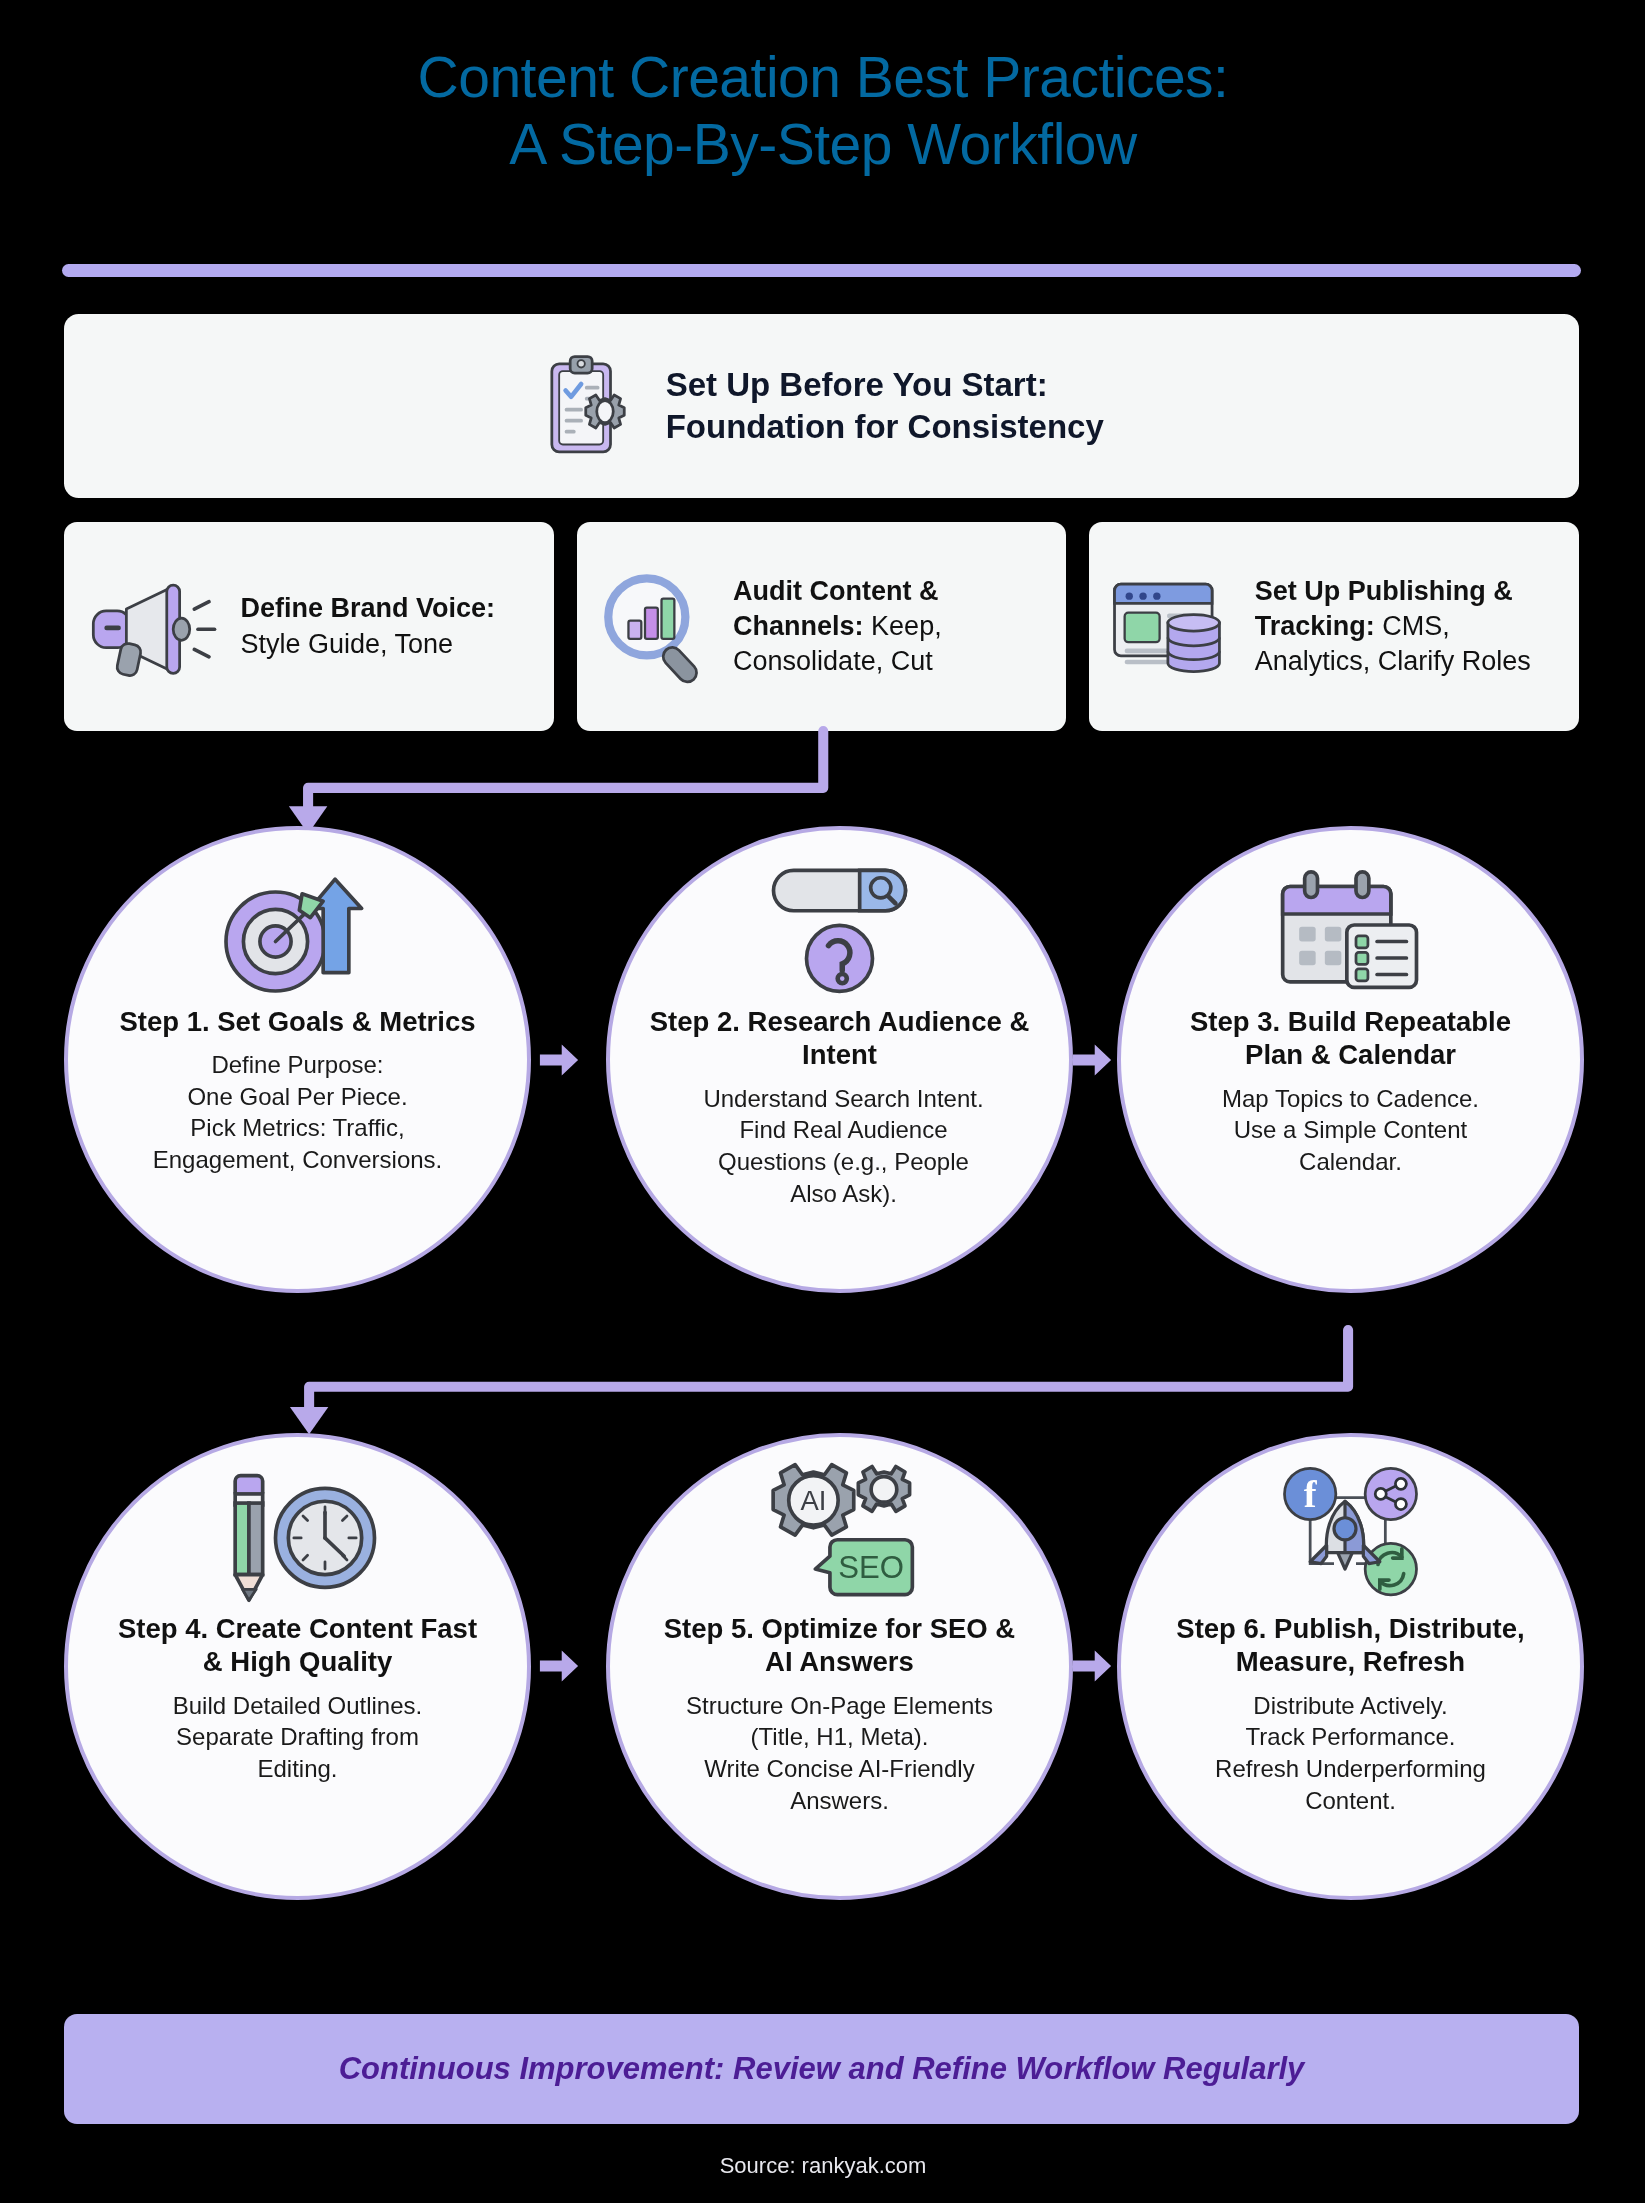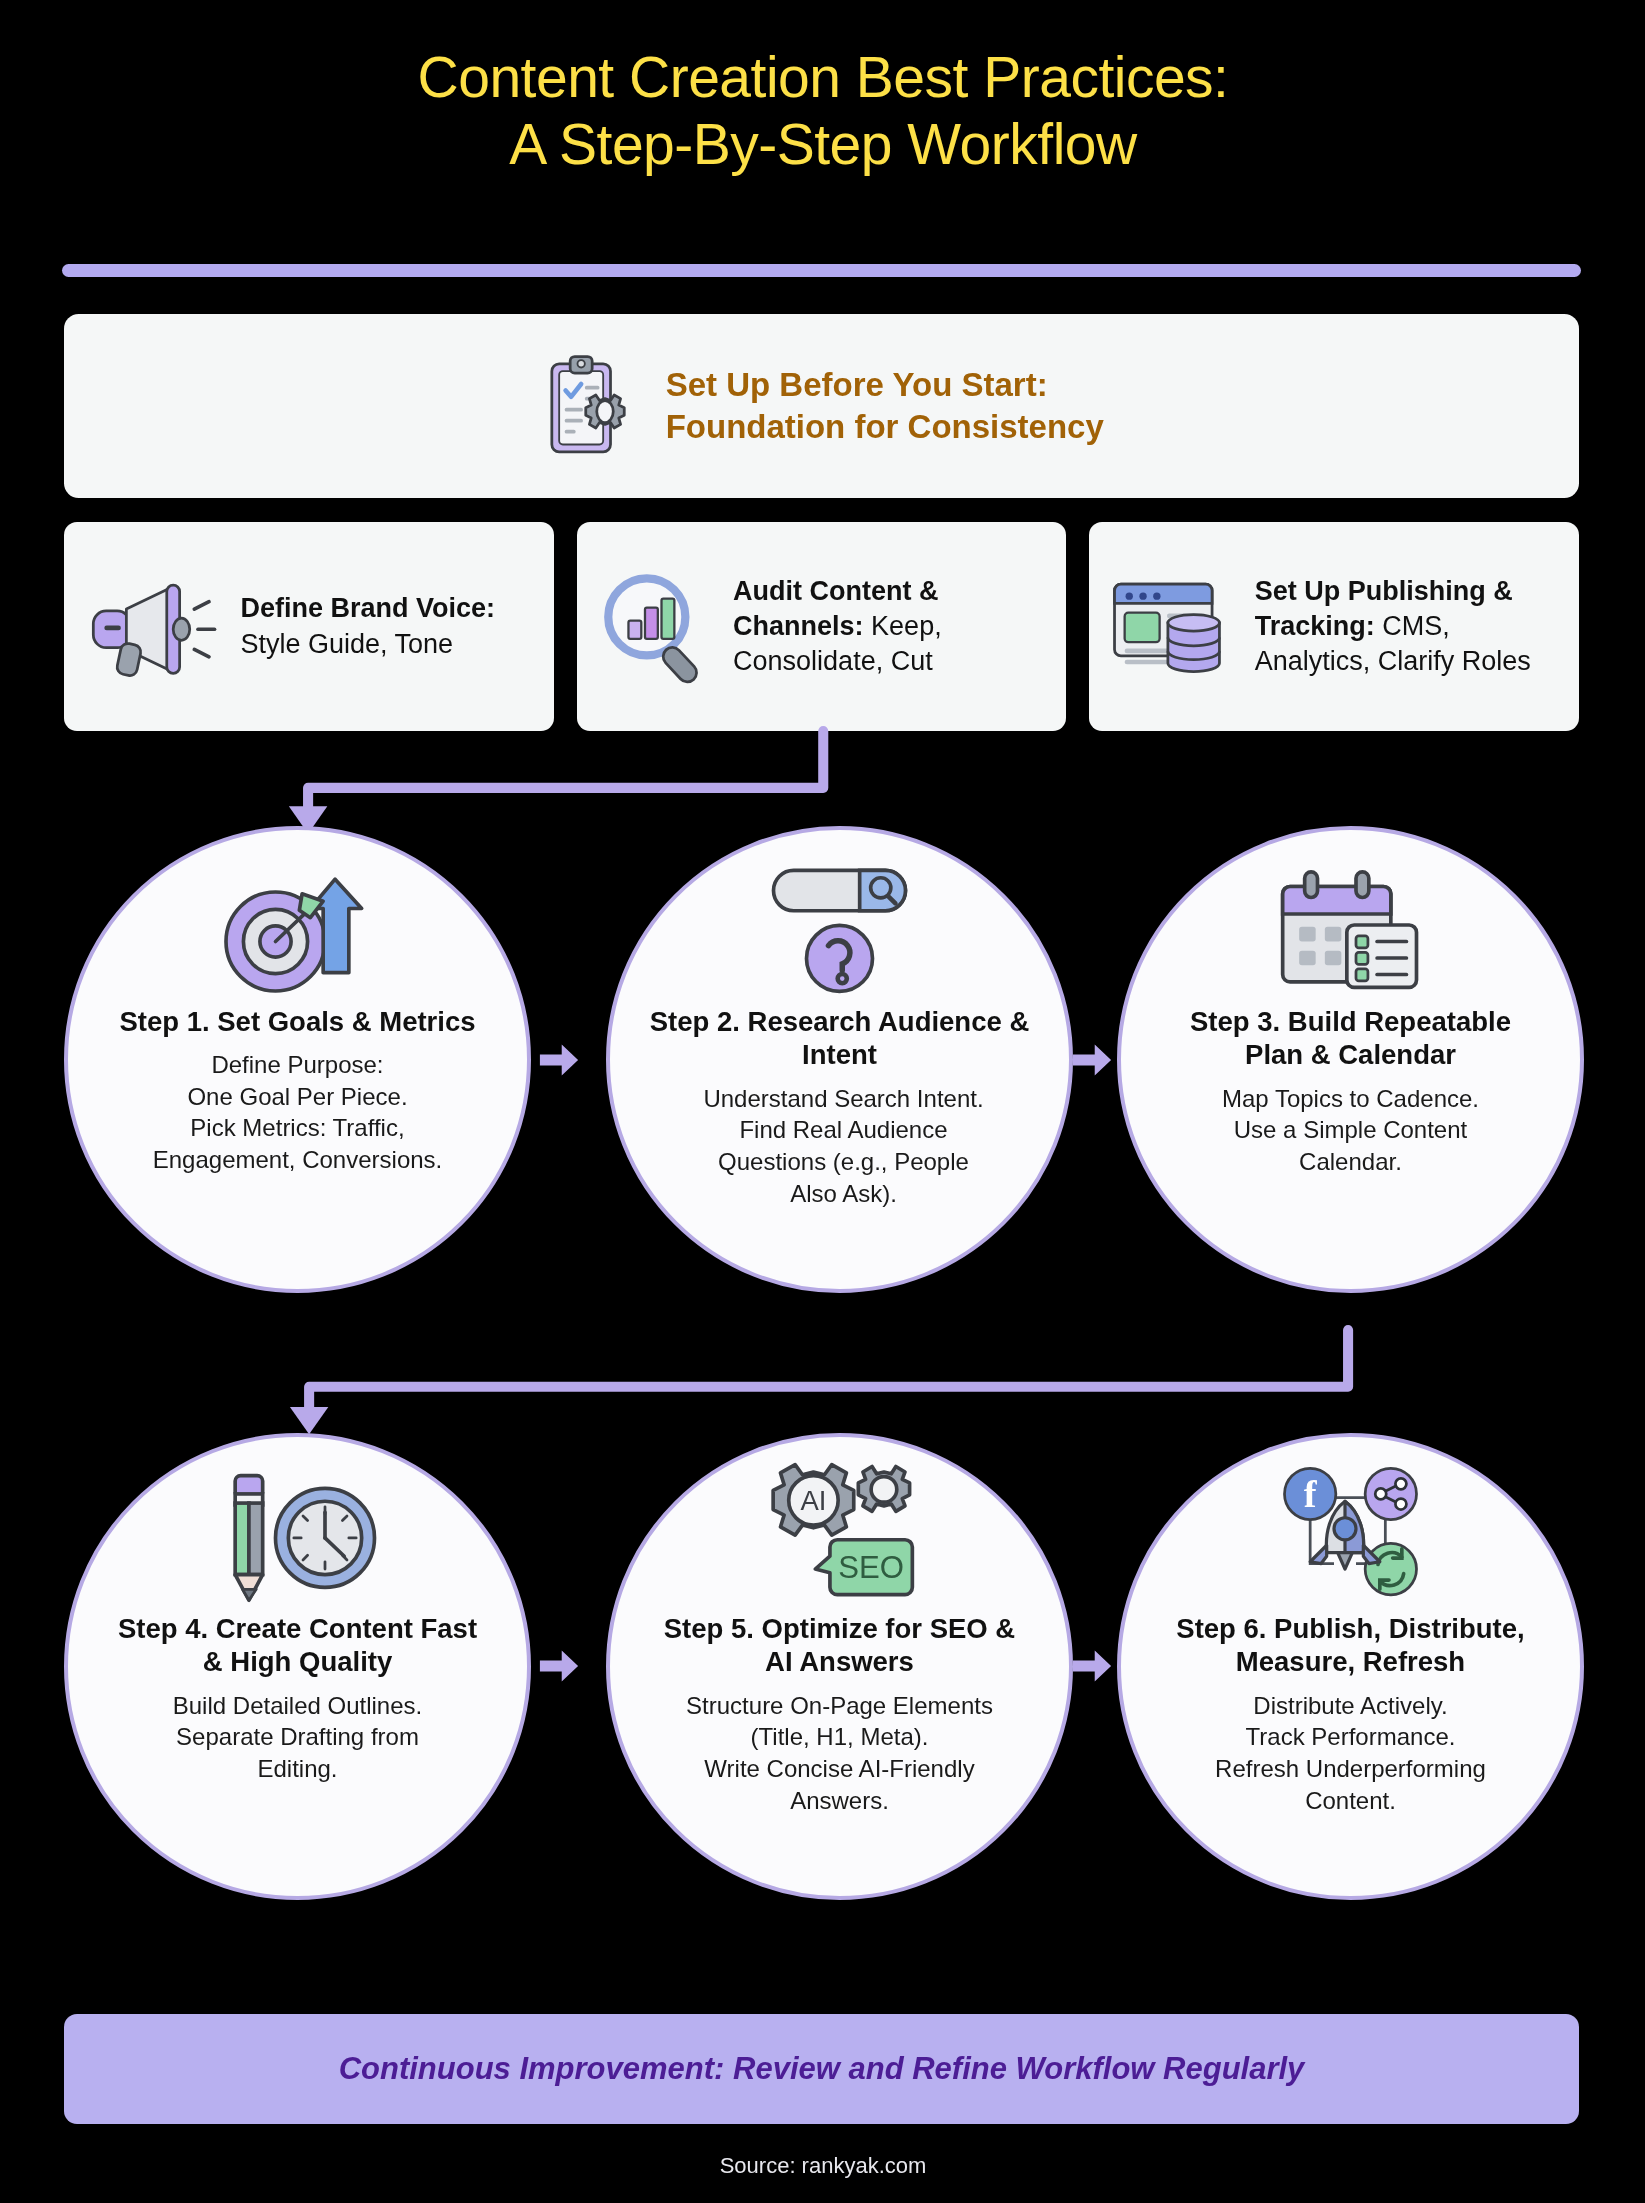--- a/index.html
+++ b/index.html
@@ -7,35 +7,35 @@
     width:1646px;height:2204px;
     font-family:"Liberation Sans", sans-serif;
     color:#111;
     overflow:hidden;position:relative;
   }
   .page{position:relative;width:1646px;height:2204px;background:#000;}
 
   
   .title-wrap{position:absolute;left:0;top:44px;width:1646px;text-align:center;}
   .title-line{
-    color:#fde047;font-size:57px;line-height:1.18;font-weight:400;
+    color:#0369a1;font-size:57px;line-height:1.18;font-weight:400;
     letter-spacing:-0.5px;
   }
   .divider{
     position:absolute;left:62px;top:264px;width:1519px;height:13px;
     background:#b3aaf0;border-radius:7.3px;
   }
 
   
   .header-card{
     position:absolute;left:64px;top:314px;width:1515px;height:184px;
     background:#f5f7f7;border-radius:14.7px;
     display:flex;align-items:center;justify-content:center;gap:27.5px;
   }
-  .header-title{font-size:33px;font-weight:bold;line-height:1.28;text-align:left;color:#a16207;}
+  .header-title{font-size:33px;font-weight:bold;line-height:1.28;text-align:left;color:#0f172a;}
 
   
   .setup-row{position:absolute;left:64px;top:522px;width:1515px;height:209px;
     display:flex;gap:23px;}
   .setup-card{
     flex:1;background:#f5f7f7;border-radius:13px;
     display:flex;align-items:center;gap:18.4px;padding:0 20px;box-sizing:border-box;
   }
   .setup-text{font-size:27px;line-height:1.3;color:#111;}
   .setup-text b{font-weight:bold;}

